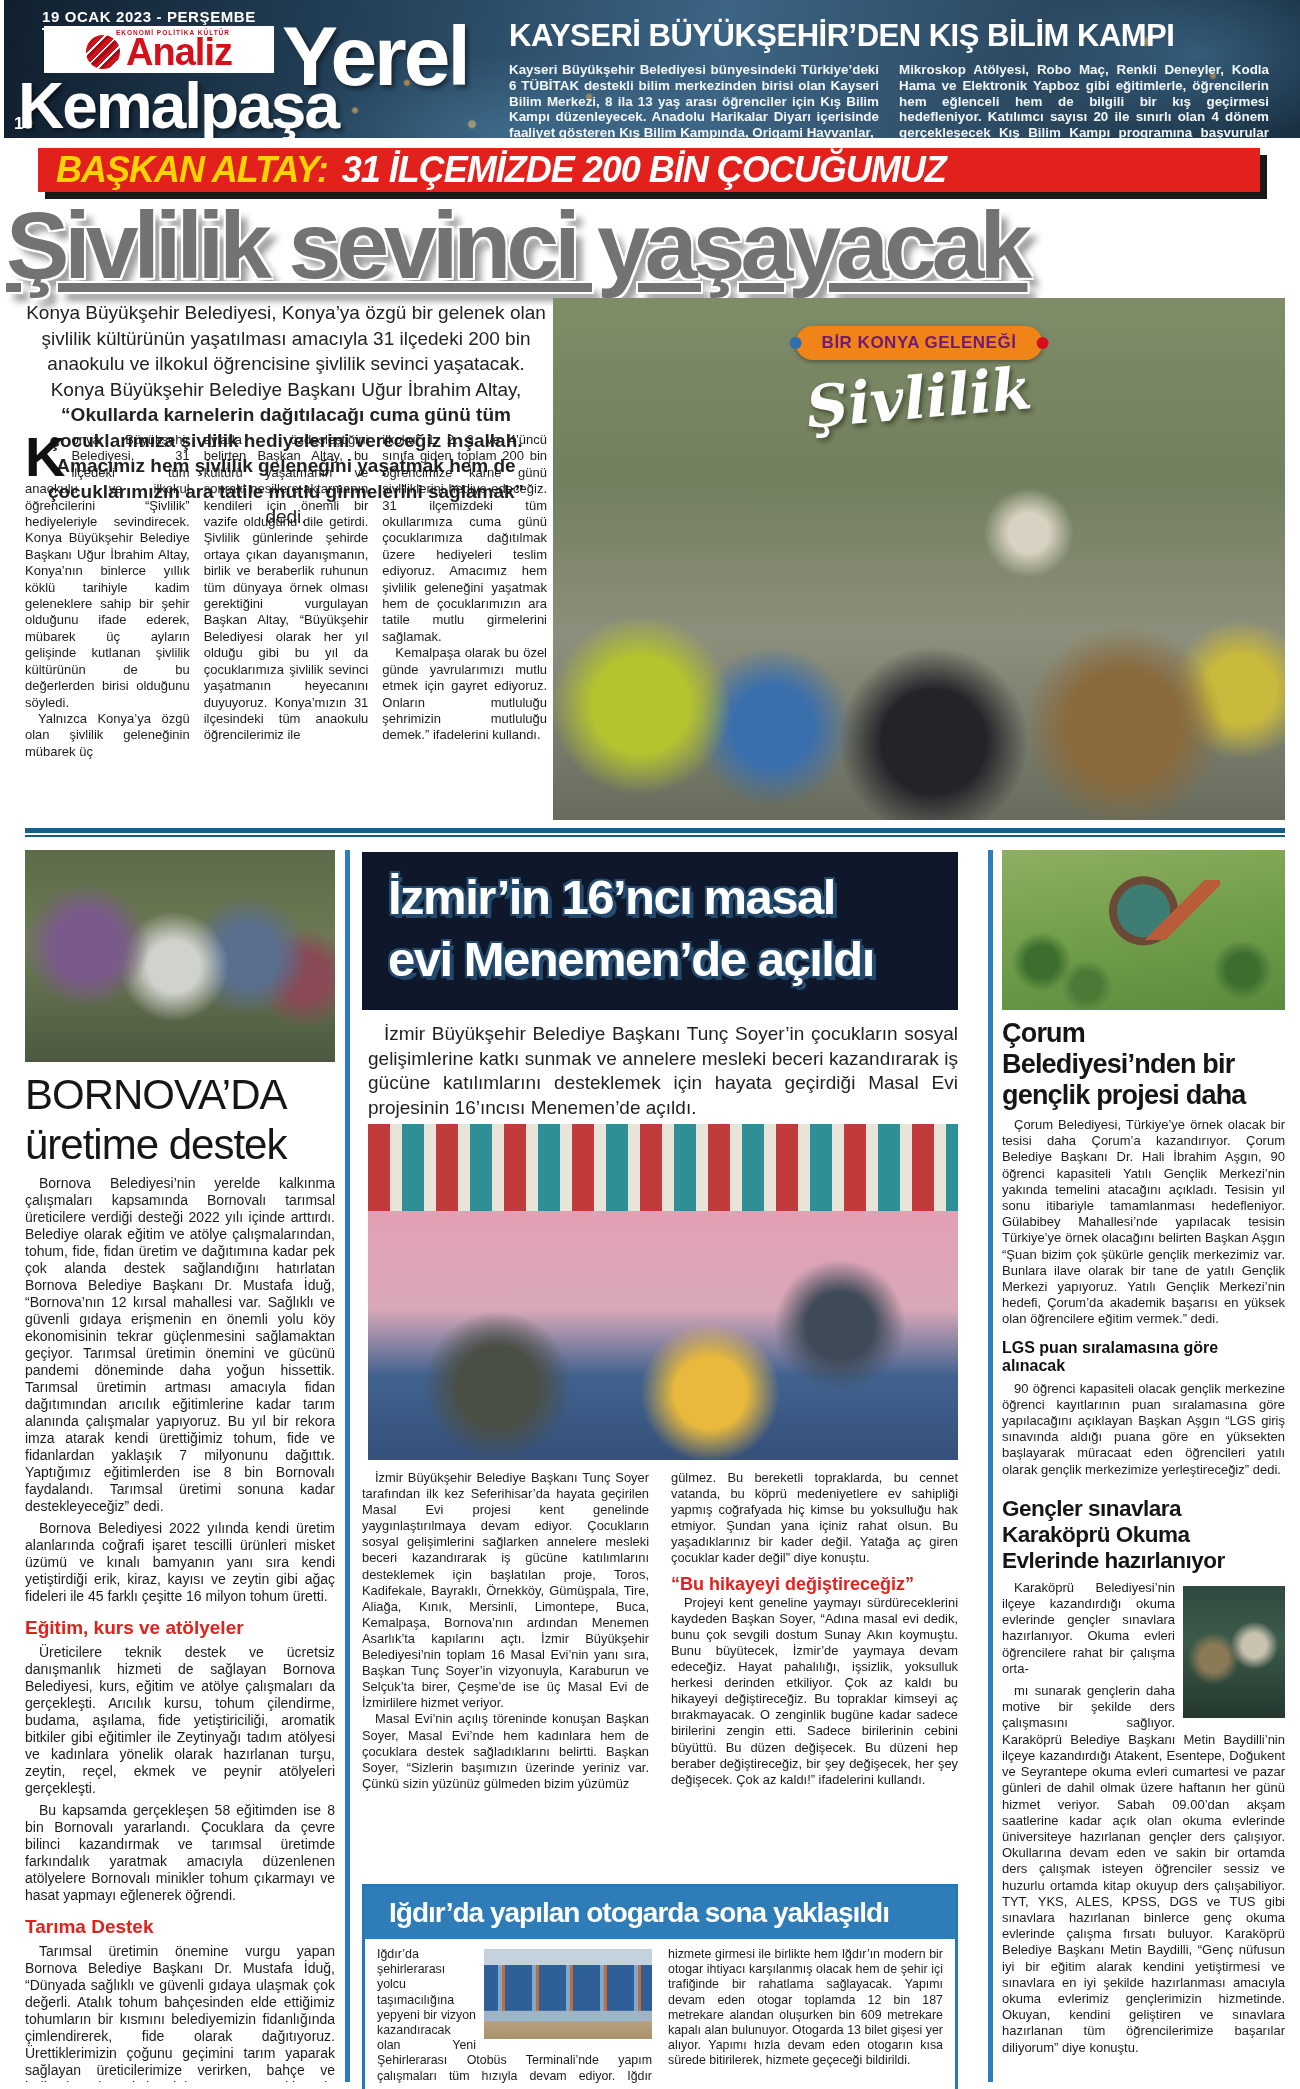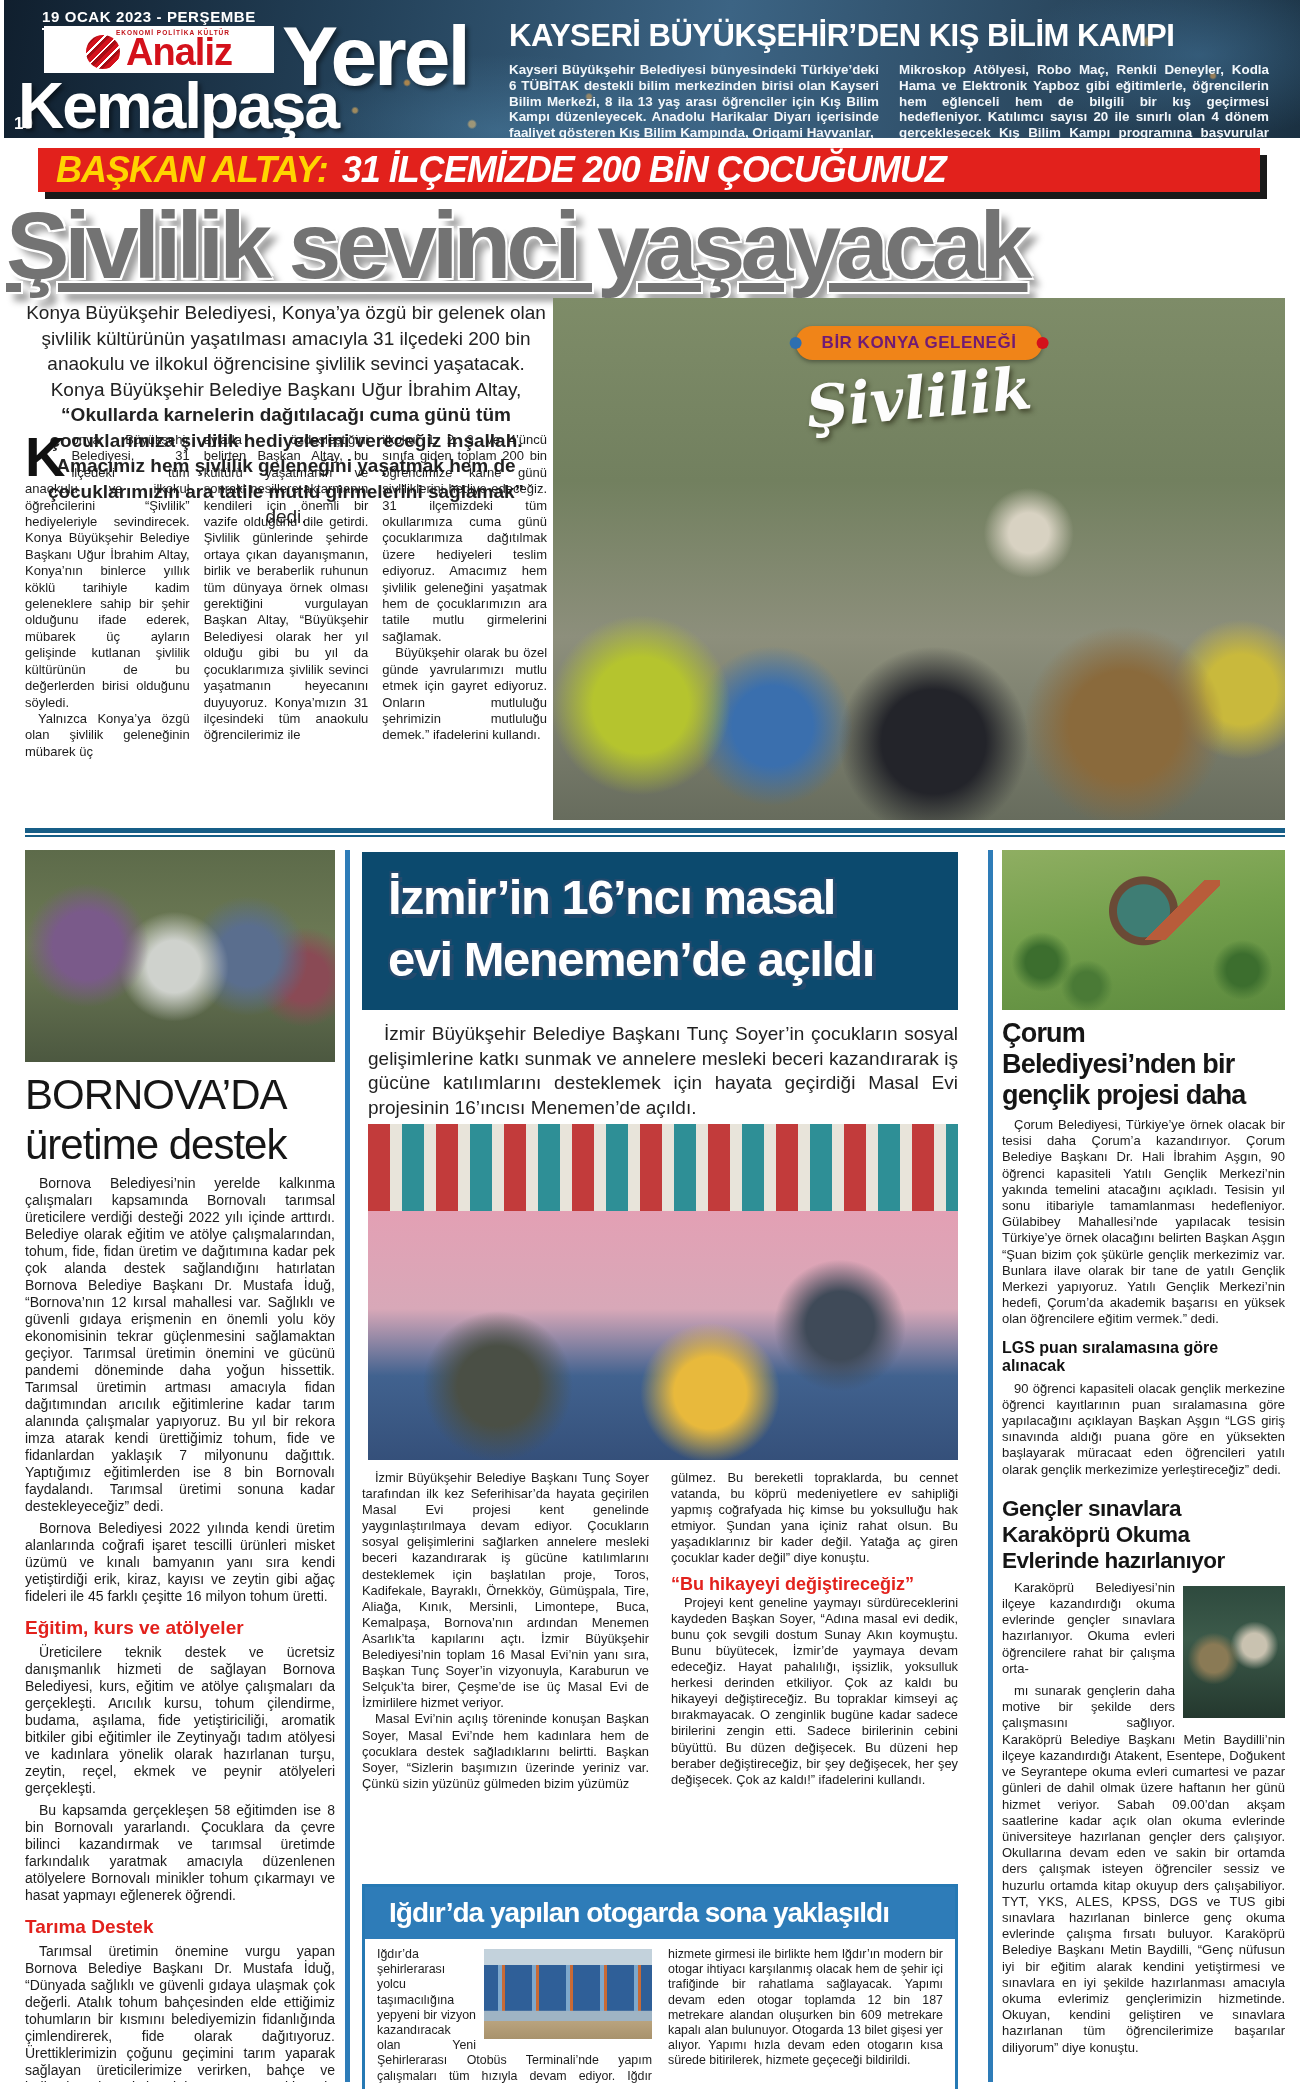--- a/index.html
+++ b/index.html
@@ -85,21 +85,21 @@
     background:
       radial-gradient(circle at 20% 45%,#7a5a8a 0 34px,transparent 62px),
       radial-gradient(circle at 48% 55%,#cfd2cd 0 26px,transparent 55px),
       radial-gradient(circle at 72% 50%,#5a6e8e 0 30px,transparent 60px),
       radial-gradient(circle at 90% 60%,#8a4a55 0 24px,transparent 50px),
       linear-gradient(180deg,#5d6b4a 0%,#6d7a55 45%,#4c5840 100%);}
   .bornova-title{font-size:42px;line-height:50px;font-weight:400;color:#161616;letter-spacing:-1px;margin-top:8px;}
   .left-col p{margin:5px 0 0 0;font-size:14px;line-height:17px;text-align:justify;text-indent:14px;}
   .red-sub{color:#e2211c;font-size:19px;font-weight:800;margin:12px 0 2px 0;}
   
-  .izmir-box{position:absolute;left:362px;top:852px;width:596px;height:158px;background:#0c4a6e;
+  .izmir-box{position:absolute;left:362px;top:852px;width:596px;height:158px;background:#0f172a;
     box-sizing:border-box;padding:14px 0 0 26px;}
   .izmir-box div{color:#fff;font-size:49px;line-height:62px;font-weight:800;letter-spacing:-1.5px;
     text-shadow:-2px -2px 0 #234a6d,2px -2px 0 #234a6d,-2px 2px 0 #234a6d,4px 4px 0 #234a6d;}
   .izmir-lead{position:absolute;left:368px;top:1022px;width:590px;font-size:19px;line-height:24.5px;
     color:#1f1f1f;text-align:justify;text-indent:16px;}
   .izmir-photo{position:absolute;left:368px;top:1124px;width:590px;height:336px;overflow:hidden;
     background:
       repeating-linear-gradient(90deg,#c23b3b 0 22px,#e8e4da 22px 34px,#2e8f96 34px 56px,#e8e4da 56px 68px) 0 0/100% 26%no-repeat,
       radial-gradient(circle at 22% 78%,#4a4f45 0 40px,transparent 75px),
       radial-gradient(circle at 58% 80%,#e8b93c 0 36px,transparent 70px),
@@ -185,21 +185,21 @@
   <div class="konya-body">
     <div class="col">
       <p><span class="dropcap">K</span><span>onya Büyükşehir Belediyesi, 31 ilçedeki tüm anaokulu ve ilkokul öğrencilerini “Şivlilik” hediyeleriyle sevindirecek. Konya Büyükşehir Belediye Başkanı Uğur İbrahim Altay, Konya’nın binlerce yıllık köklü tarihiyle kadim geleneklere sahip bir şehir olduğunu ifade ederek, mübarek üç ayların gelişinde kutlanan şivlilik kültürünün de bu değerlerden birisi olduğunu söyledi.</span></p>
       <p class="ind">Yalnızca Konya’ya özgü olan şivlilik geleneğinin mübarek üç</p>
     </div>
     <div class="col">
       <p>aylarla özdeşleştiğini belirten Başkan Altay, bu kültürü yaşatmanın ve sonraki nesillere aktarmanın kendileri için önemli bir vazife olduğunu dile getirdi. Şivlilik günlerinde şehirde ortaya çıkan dayanışmanın, birlik ve beraberlik ruhunun tüm dünyaya örnek olması gerektiğini vurgulayan Başkan Altay, “Büyükşehir Belediyesi olarak her yıl olduğu gibi bu yıl da çocuklarımıza şivlilik sevinci yaşatmanın heyecanını duyuyoruz. Konya’mızın 31 ilçesindeki tüm anaokulu öğrencilerimiz ile</p>
     </div>
     <div class="col">
       <p>ilkokul 1. 2. 3. ve 4’üncü sınıfa giden toplam 200 bin öğrencimize karne günü şivliliklerini hediye edeceğiz. 31 ilçemizdeki tüm okullarımıza cuma günü çocuklarımıza dağıtılmak üzere hediyeleri teslim ediyoruz. Amacımız hem şivlilik geleneğini yaşatmak hem de çocuklarımızın ara tatile mutlu girmelerini sağlamak.</p>
-      <p class="ind">Büyükşehir olarak bu özel günde yavrularımızı mutlu etmek için gayret ediyoruz. Onların mutluluğu şehrimizin mutluluğu demek.” ifadelerini kullandı.</p>
+      <p class="ind">Kemalpaşa olarak bu özel günde yavrularımızı mutlu etmek için gayret ediyoruz. Onların mutluluğu şehrimizin mutluluğu demek.” ifadelerini kullandı.</p>
     </div>
   </div>
 
   <div class="h-divider"></div>
   <div class="v-bar b1"></div>
   <div class="v-bar b2"></div>
 
   <div class="left-col">
     <div class="bornova-photo"></div>
     <div class="bornova-title">BORNOVA’DA</div>

